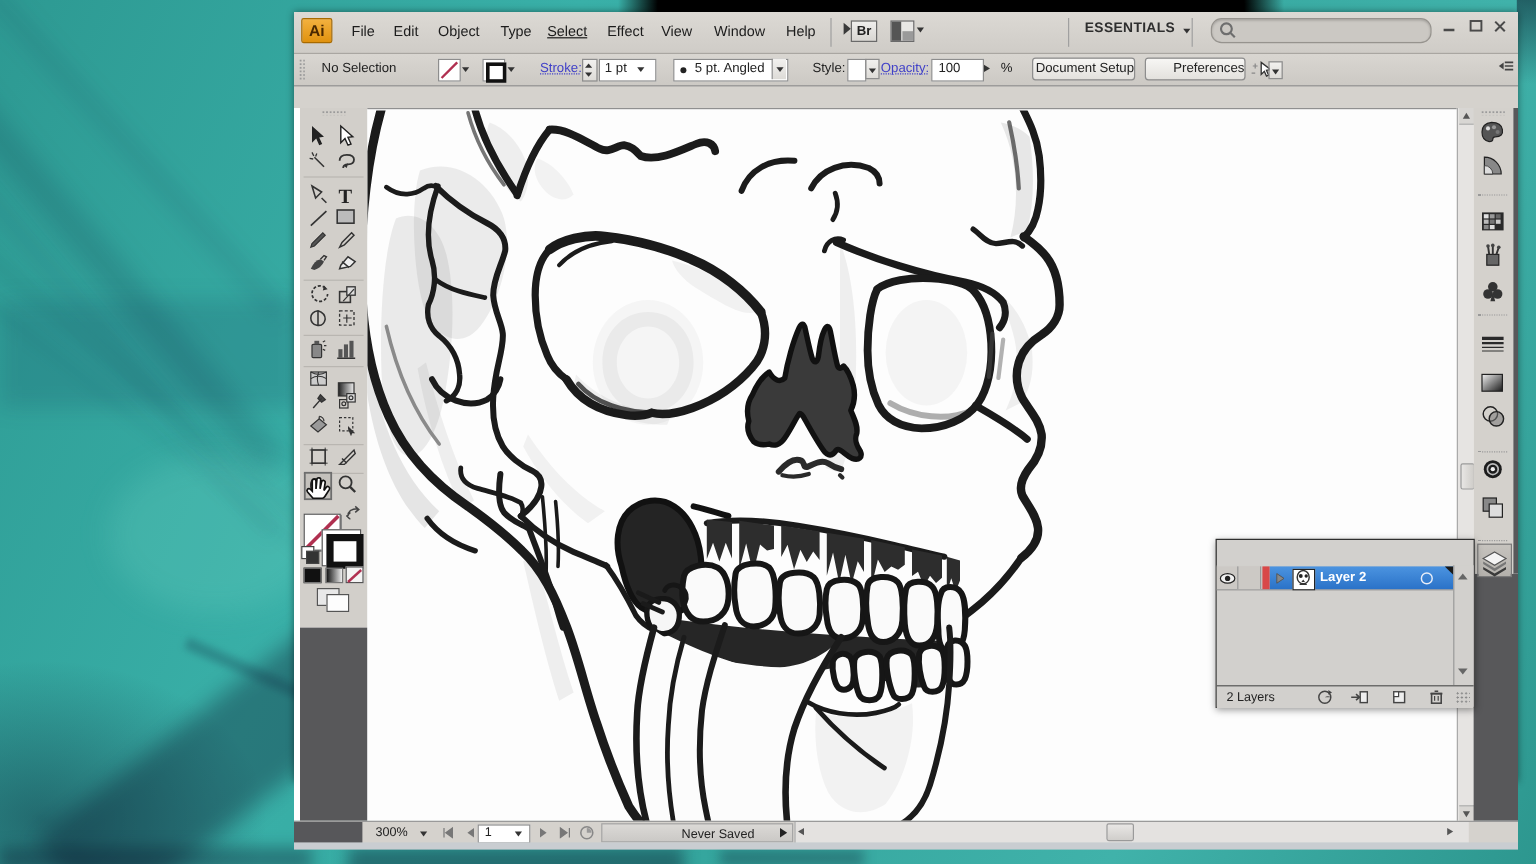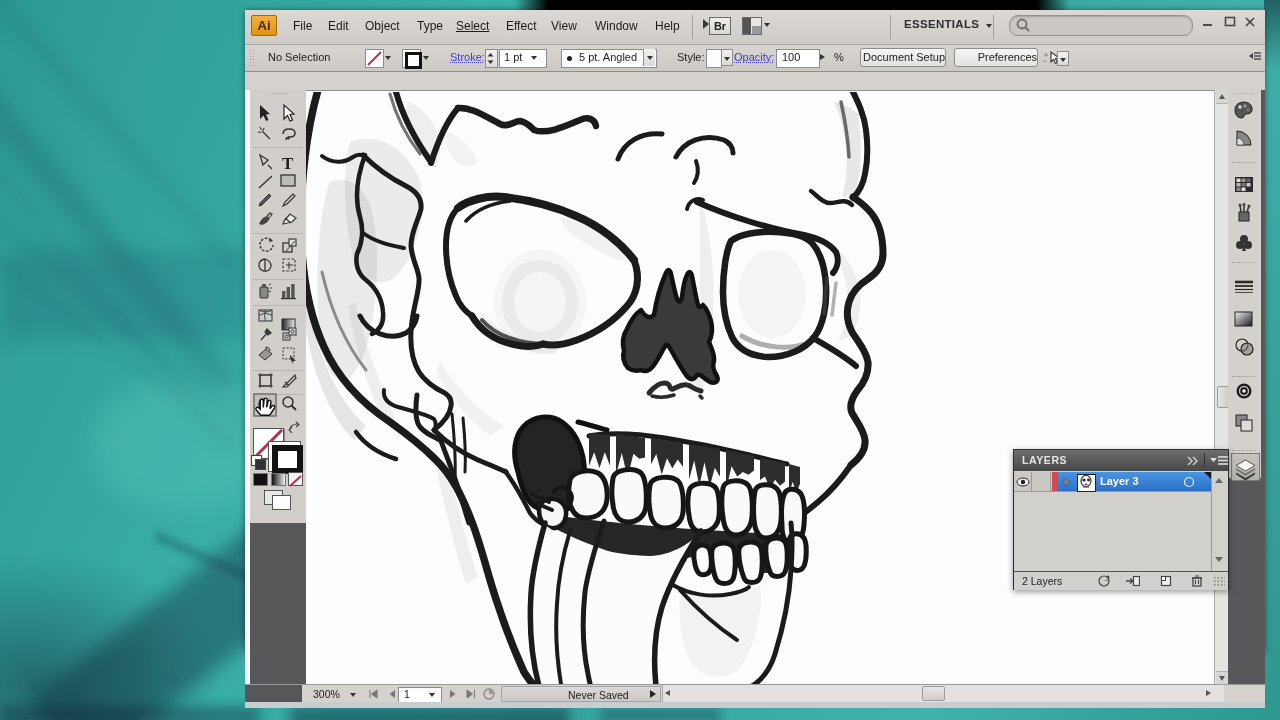--- a/index.html
+++ b/index.html
@@ -564,35 +564,20 @@
         <path d="M7 7 L7 3 A4 4 0 0 1 11 7 Z" fill="#999"></path>
       </svg>
     <div class="abs" style="left:256px;top:1px;width:160px;height:16px;background:linear-gradient(#dbd9d6,#cbc9c6);border:1px solid #a5a5a5;box-sizing:border-box;">
       <span style="position:absolute;left:66px;top:2px;font-size:10.5px;color:#222;">Never Saved</span>
       <div class="abs" style="left:148px;top:3px;width:0;height:0;border-top:4px solid transparent;border-bottom:4px solid transparent;border-left:6px solid #222;"></div>
     </div>
   </div>
   <div id="botborder" class="abs"></div>
 </div>
 <div id="layers" class="abs">
-  <div class="abs" style="left:0;top:0;width:214px;height:21px;background:linear-gradient(#6e6e6e,#474747);border-bottom:1px solid #2e2e2e;">
-    <span style="position:absolute;left:8px;top:4px;font-size:10.5px;font-weight:bold;letter-spacing:.6px;color:#e4e4e4;">LAYERS</span>
-    <svg width="16" height="10" style="position:absolute;left:172px;top:6px;">
-        <path d="M2 1 L6 5 L2 9 M7 1 L11 5 L7 9" fill="none" stroke="#ccc" stroke-width="1.5"></path>
-      </svg>
-    <div class="abs" style="left:190px;top:3px;width:1px;height:14px;background:#333;"></div>
-    <svg width="20" height="12" style="position:absolute;left:195px;top:5px;">
-        <path d="M1 3 l3.5 4 l3.5-4 z" fill="#ddd"></path>
-        <g stroke="#ddd" stroke-width="1.6">
-          <line x1="9" y1="2" x2="19" y2="2"></line>
-          <line x1="9" y1="5.5" x2="19" y2="5.5"></line>
-          <line x1="9" y1="9" x2="19" y2="9"></line>
-        </g>
-      </svg>
-  </div>
   <div class="abs" style="left:0;top:21px;width:214px;height:100px;background:#d2d0cd;">
     <div class="abs" style="left:0;top:1px;width:197px;height:20px;background:#ccc9c5;border-bottom:1px solid #9a9a9a;box-sizing:border-box;">
       <div class="abs" style="left:44px;top:0;width:153px;height:19px;background:linear-gradient(#4c94e0,#2a72c8);"></div>
       <div class="abs" style="left:38px;top:0;width:6px;height:19px;background:#d84848;"></div>
       <div class="abs" style="left:17px;top:0;width:20px;height:19px;border-left:1px solid #9a9a9a;border-right:1px solid #9a9a9a;box-sizing:border-box;background:#ccc9c5;"></div>
       <svg width="14" height="10" style="position:absolute;left:2px;top:5px;">
           <ellipse cx="7" cy="5" rx="6" ry="4" fill="#f0f0f0" stroke="#222"></ellipse>
           <circle cx="7" cy="5" r="2.2" fill="#222"></circle>
         </svg>
       <svg width="8" height="10" style="position:absolute;left:49px;top:5px;">
@@ -600,21 +585,21 @@
         </svg>
       <div class="abs" style="left:63px;top:1.5px;width:17px;height:16px;background:#fff;border:1px solid #222;">
         <svg width="15" height="14">
             <ellipse cx="8" cy="6" rx="5" ry="5.5" fill="#fff" stroke="#333" stroke-width="1.2"></ellipse>
             <circle cx="6" cy="5" r="1.6" fill="#222"></circle>
             <circle cx="10.5" cy="5" r="1.4" fill="#222"></circle>
             <path d="M8 8 l1.5 2 l-3 0 z" fill="#333"></path>
             <line x1="5" y1="12" x2="11" y2="12" stroke="#333"></line>
           </svg>
       </div>
-      <span style="position:absolute;left:86px;top:3px;font-size:11px;font-weight:bold;color:#fff;">Layer 3</span>
+      <span style="position:absolute;left:86px;top:3px;font-size:11px;font-weight:bold;color:#fff;">Layer 2</span>
       <circle></circle>
       <svg width="12" height="12" style="position:absolute;left:169px;top:3.5px;">
           <circle cx="6" cy="6" r="4.5" fill="none" stroke="#e8eef8" stroke-width="1.2"></circle>
         </svg>
       <div class="abs" style="right:0;top:0;width:0;height:0;border-left:7px solid transparent;border-top:7px solid #1a1a1a;"></div>
     </div>
     <div class="abs" style="left:197px;top:0;width:17px;height:100px;border-left:1px solid #9a9a9a;box-sizing:border-box;">
       <div class="abs" style="left:3px;top:7px;width:0;height:0;border-left:4px solid transparent;border-right:4px solid transparent;border-bottom:5px solid #666;"></div>
       <div class="abs" style="left:3px;top:86px;width:0;height:0;border-left:4px solid transparent;border-right:4px solid transparent;border-top:5px solid #666;"></div>
     </div>

